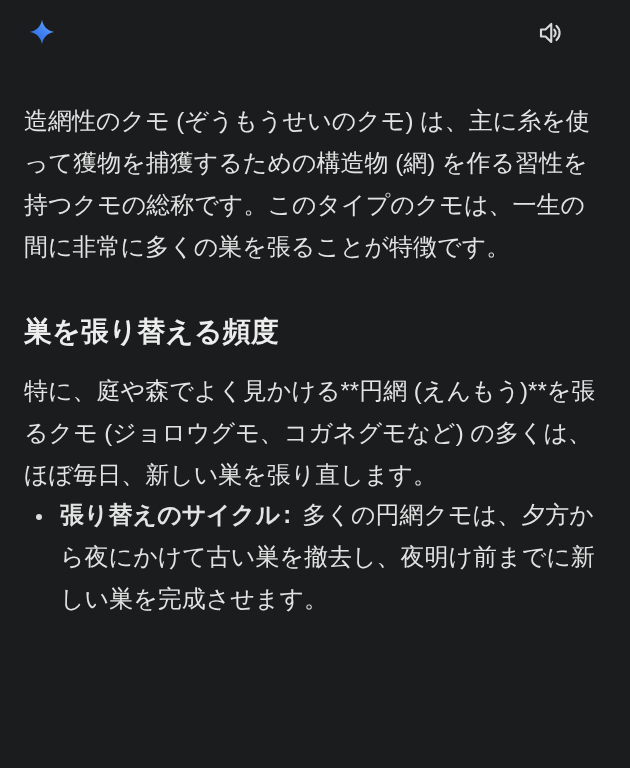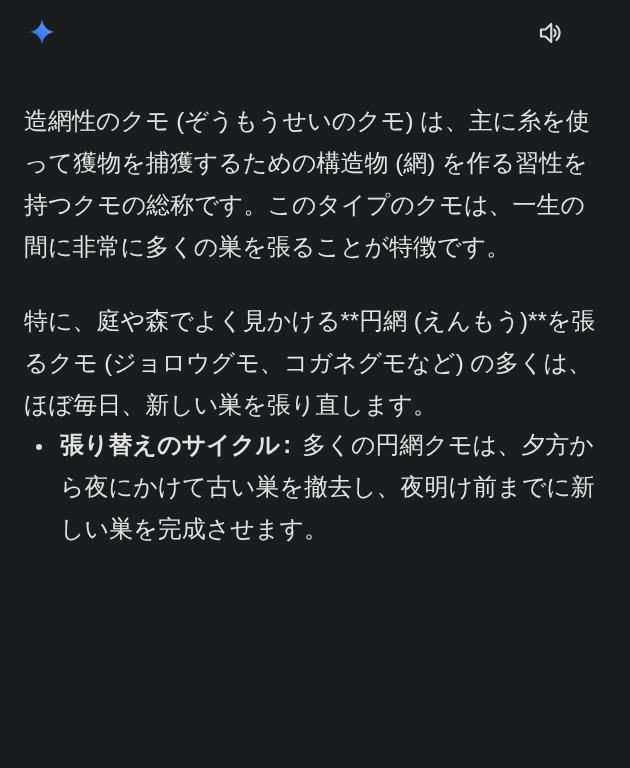--- a/index.html
+++ b/index.html
@@ -74,20 +74,21 @@
         <path d="M4 9.2 L7.6 9.2 L12.2 4.8 L12.2 19.2 L7.6 14.8 L4 14.8 Z"></path>
         <path d="M14.6 9.4 a 3.6 3.6 0 0 1 0 5.2"></path>
         <path d="M16.4 6.4 a 7.6 7.6 0 0 1 0 11.2"></path>
       </svg>
     </button>
   </header>
 
   <main>
     <p>造網性のクモ (ぞうもうせいのクモ) は、主に糸を使って獲物を捕獲するための構造物 (網) を作る習性を持つクモの総称です。このタイプのクモは、一生の間に非常に多くの巣を張ることが特徴です。</p>
 
+    <h2>巣を張り替える頻度</h2>
 
 
     <p class="tight">特に、庭や森でよく見かける**円網 (えんもう)**を張るクモ (ジョロウグモ、コガネグモなど) の多くは、ほぼ毎日、新しい巣を張り直します。</p>
 
     <ul class="bullets">
       <li>
         <span class="bullet-dot"></span>
         <span class="li-label">張り替えのサイクル:</span><span>多くの円網クモは、夕方から夜にかけて古い巣を撤去し、夜明け前までに新しい巣を完成させます。</span>
       </li>
     </ul>

